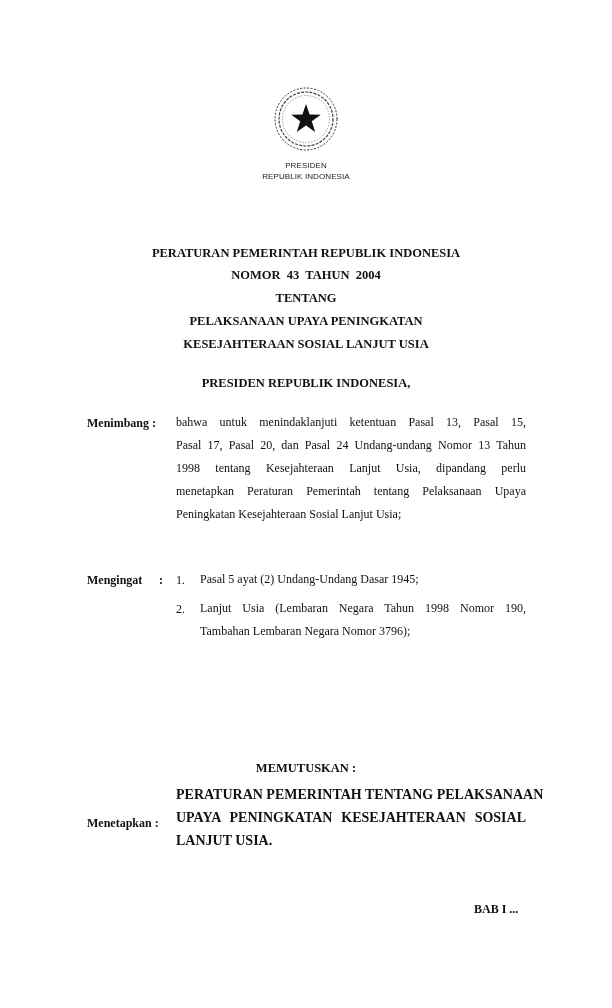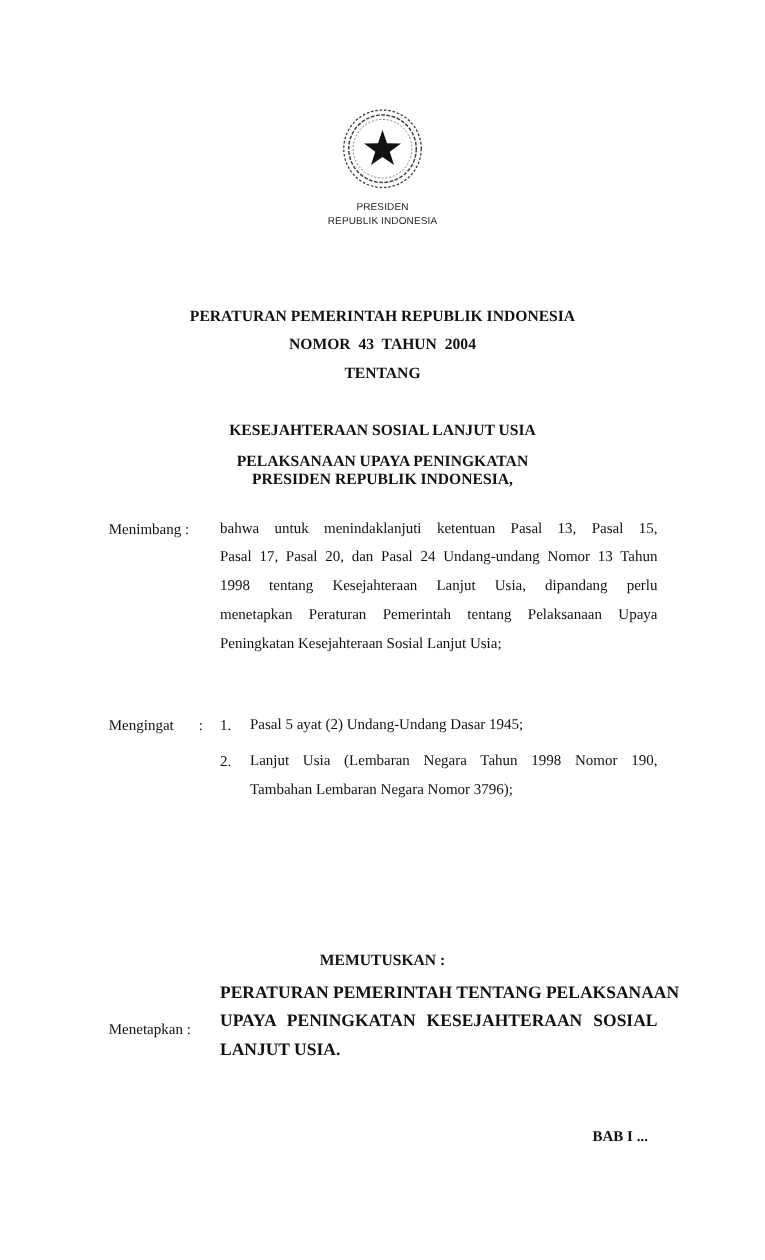--- a/index.html
+++ b/index.html
@@ -5,21 +5,21 @@
     html, body { margin: 0; padding: 0; background: #ffffff; }
     body {
       width: 612px; height: 1008px; position: relative; overflow: hidden;
       font-family: "Liberation Serif", serif; color: #111; font-size: 12px;
     }
     .abs { position: absolute; }
     .emblem { left: 272px; top: 85px; width: 68px; height: 68px; }
     .seal-label { left: 206px; width: 200px; text-align: center;
       font-family: "Liberation Sans", sans-serif; font-size: 8px; color: #222; letter-spacing: 0.1px; }
     .title { left: 100px; width: 412px; text-align: center; font-weight: bold; font-size: 12.5px; }
-    .lbl { left: 87px; font-weight: normal; font-size: 12px; }
+    .lbl { left: 87px; font-weight: bold; font-size: 12px; }
     .para { left: 176px; width: 350px; text-align: justify; text-align-last: justify; font-size: 12px; line-height: 23px; }
     .line { display: block; height: 23px; text-align: justify; text-align-last: justify; white-space: nowrap; }
     .line.left { text-align-last: left; }
     .num { left: 176px; font-size: 12px; }
     .item-text { left: 200px; width: 326px; font-size: 12px; line-height: 23px; }
     .bold-para { left: 176px; width: 350px; font-weight: bold; font-size: 14px; line-height: 23px; }
   </style>
 </head>
 <body>
 
@@ -30,21 +30,21 @@
     <circle cx="34" cy="34" r="23.5" fill="none" stroke="#555" stroke-width="0.6" stroke-dasharray="1.5 1.5"></circle>
     <path d="M34 19 L37.6 29.6 L48.8 29.7 L39.8 36.3 L43.2 47 L34 40.5 L24.8 47 L28.2 36.3 L19.2 29.7 L30.4 29.6 Z" fill="#111"></path>
   </svg>
 </div>
 <div class="abs seal-label" style="top:161px;">PRESIDEN</div>
 <div class="abs seal-label" style="top:172px;">REPUBLIK INDONESIA</div>
 
 <div class="abs title" style="top:246px;">PERATURAN PEMERINTAH REPUBLIK INDONESIA</div>
 <div class="abs title" style="top:268px; white-space:pre;">NOMOR  43  TAHUN  2004</div>
 <div class="abs title" style="top:291px;">TENTANG</div>
-<div class="abs title" style="top:314px;margin-top:48px;">PELAKSANAAN UPAYA PENINGKATAN</div>
+<div class="abs title" style="top:314px;">PELAKSANAAN UPAYA PENINGKATAN</div>
 <div class="abs title" style="top:337px;">KESEJAHTERAAN SOSIAL LANJUT USIA</div>
 
 <div class="abs title" style="top:376px;">PRESIDEN REPUBLIK INDONESIA,</div>
 
 <div class="abs lbl" style="top:416px;">Menimbang :</div>
 <div class="abs para" style="top:411px;">
   <span class="line">bahwa untuk menindaklanjuti ketentuan Pasal 13, Pasal 15,</span>
   <span class="line">Pasal 17, Pasal 20, dan Pasal 24 Undang-undang Nomor 13 Tahun</span>
   <span class="line">1998 tentang Kesejahteraan Lanjut Usia, dipandang perlu</span>
   <span class="line">menetapkan Peraturan Pemerintah tentang Pelaksanaan Upaya</span>

